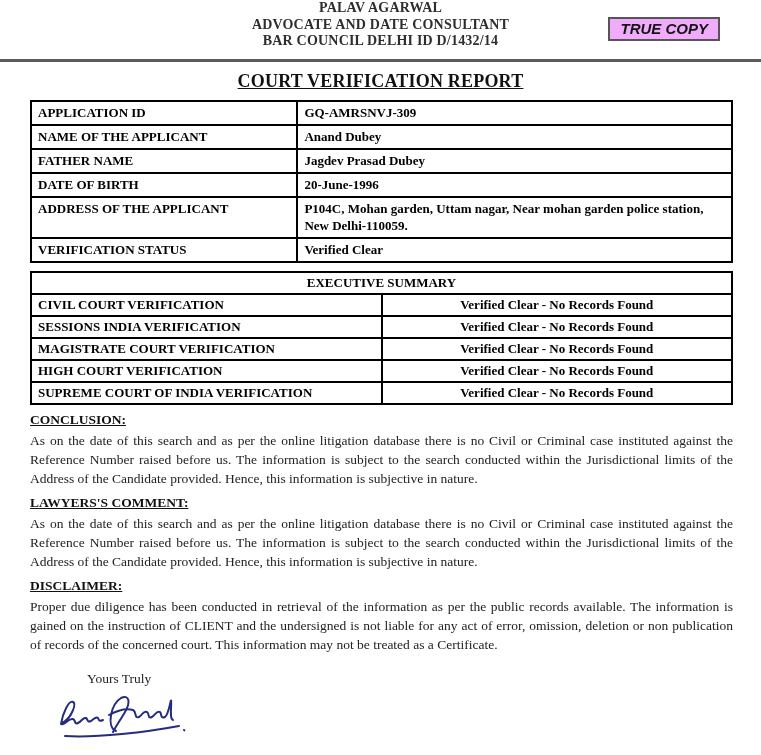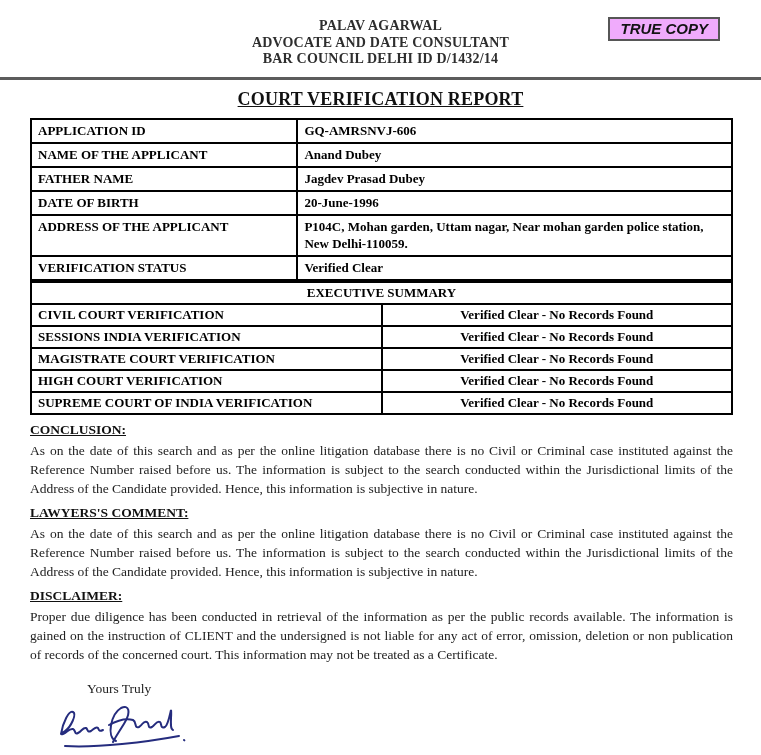--- a/index.html
+++ b/index.html
@@ -6,21 +6,21 @@
   html, body { background: #ffffff; }
   body {
     width: 761px; height: 755px;
     position: relative;
     font-family: "Liberation Serif", serif;
     color: #1a1a1a;
     overflow: hidden;
   }
   
   .letterhead {
-    padding-top: 18px;
+    padding-top: 0;
     text-align: center;
     font-weight: bold;
     font-size: 14px;
     line-height: 16.5px;
     color: #2e2e2e;
     letter-spacing: 0.2px;
   }
   .stamp {
     position: absolute;
     top: 17px; right: 41px;
@@ -62,21 +62,21 @@
     font-weight: bold;
     color: #000;
     padding: 2px 6px 3px 6px;
     vertical-align: top;
     line-height: 17px;
     overflow: hidden;
   }
   .col-label { width: 38%; }
   .applicant-table tr { height: 21px; }
   .applicant-table tr.tall-row { height: 40px; }
-  .exec-table { }
+  .exec-table { margin-top: 8px; }
   .exec-table .exec-header {
     text-align: center;
     height: 20px;
     padding: 1px 6px 2px 6px;
   }
   .exec-table tr { height: 19px; }
   .exec-table td { padding: 1px 6px 2px 6px; }
   .exec-table .exec-value { text-align: center; font-weight: bold; }
   
   .section { margin-top: 7px; }
@@ -117,21 +117,21 @@
 <div class="rule"></div>
 
 <div class="report-title">COURT VERIFICATION REPORT</div>
 
 <div class="content">
 
   <table class="applicant-table">
     <tbody>
       <tr>
         <td class="col-label">APPLICATION ID</td>
-        <td>GQ-AMRSNVJ-606</td>
+        <td>GQ-AMRSNVJ-309</td>
       </tr>
       <tr>
         <td class="col-label">NAME OF THE APPLICANT</td>
         <td>Anand Dubey</td>
       </tr>
       <tr>
         <td class="col-label">FATHER NAME</td>
         <td>Jagdev Prasad Dubey</td>
       </tr>
       <tr>

